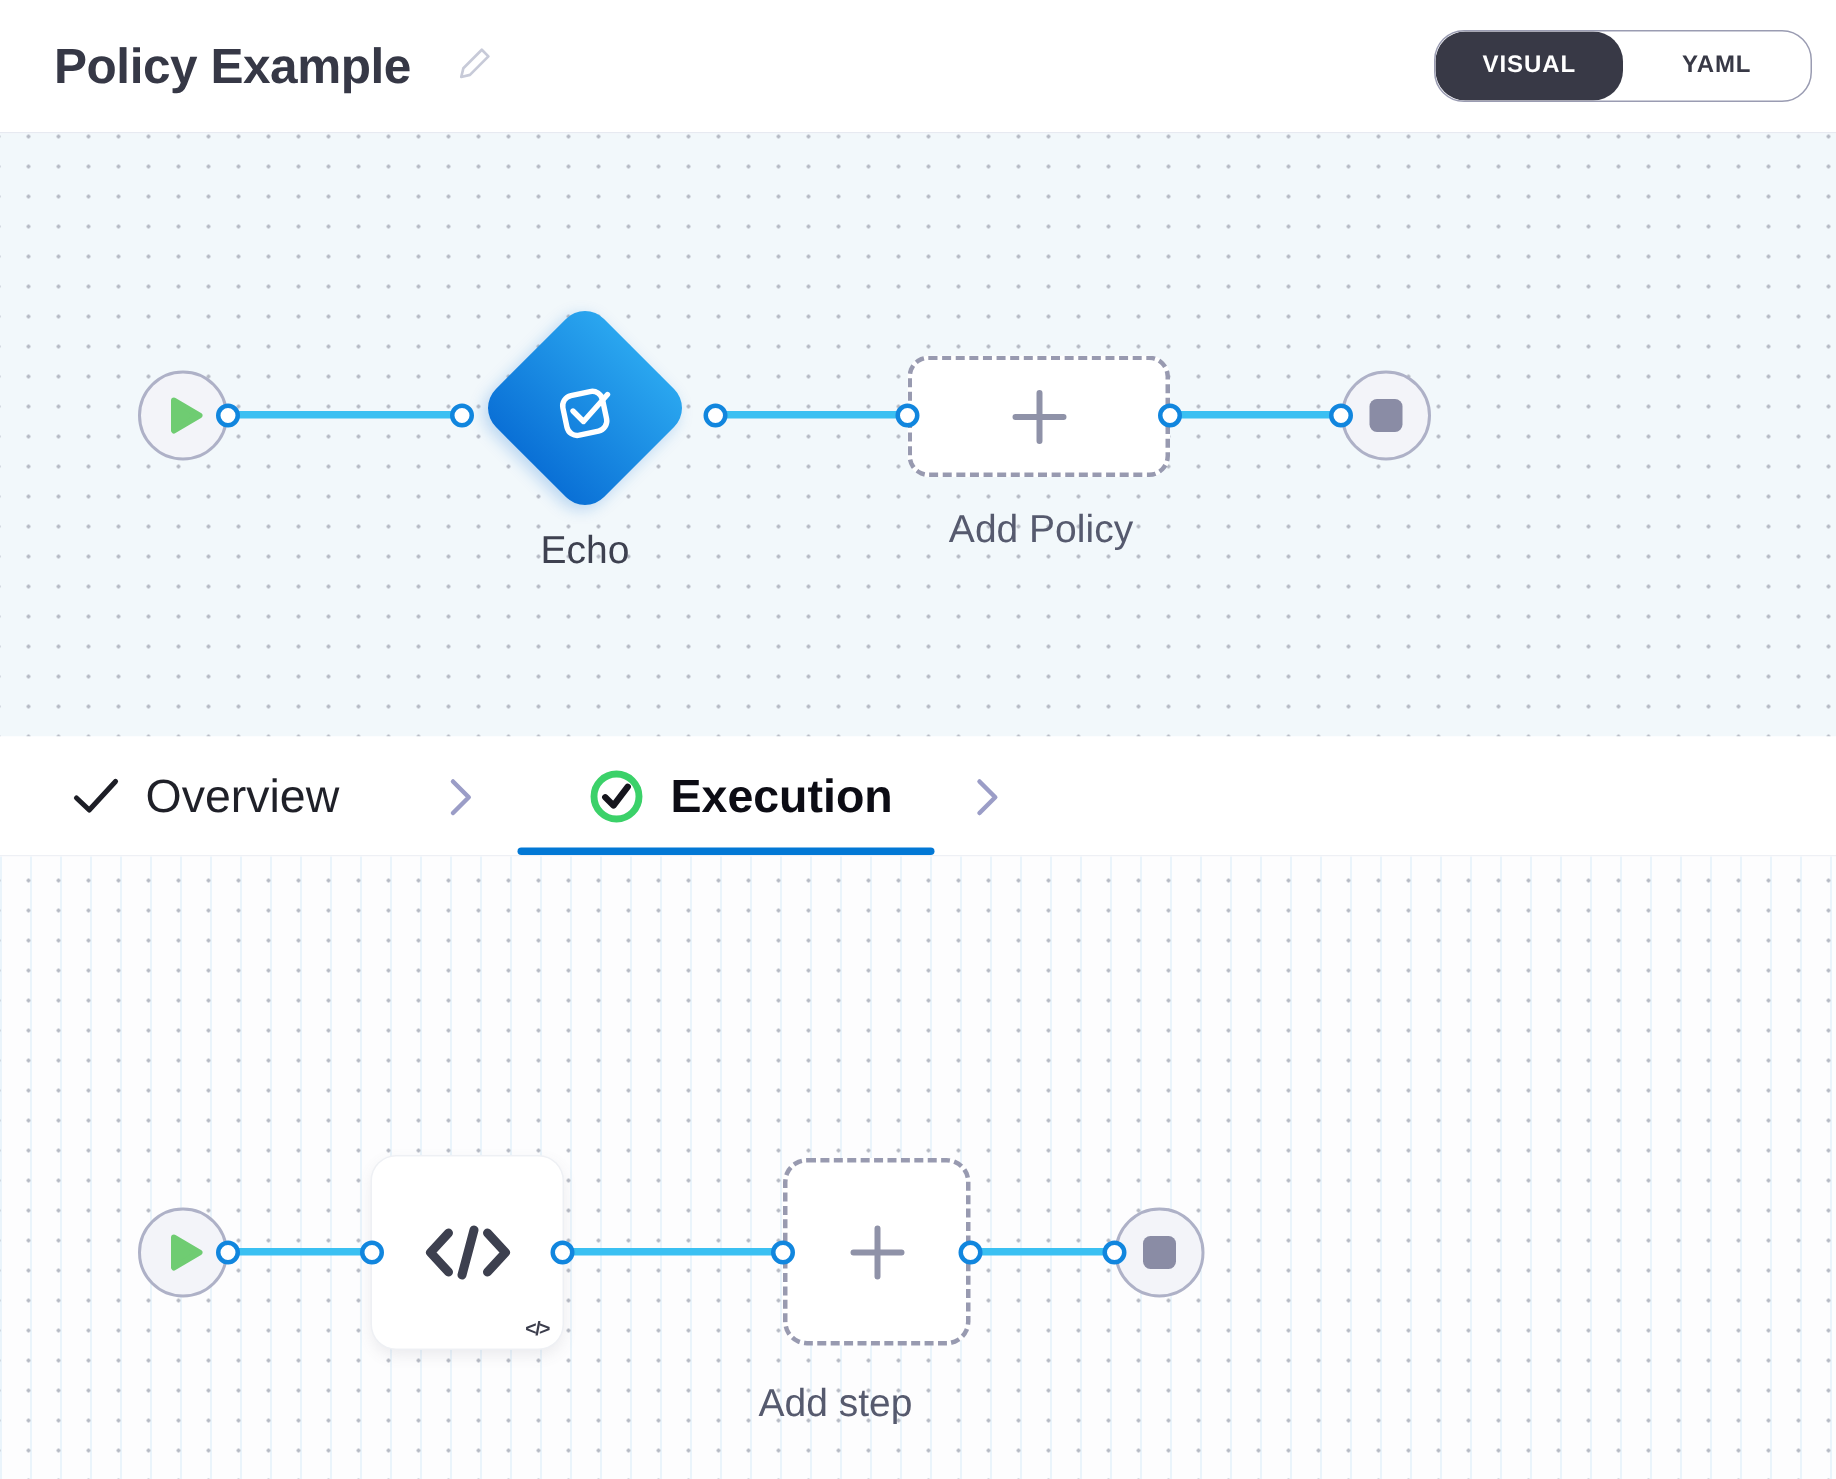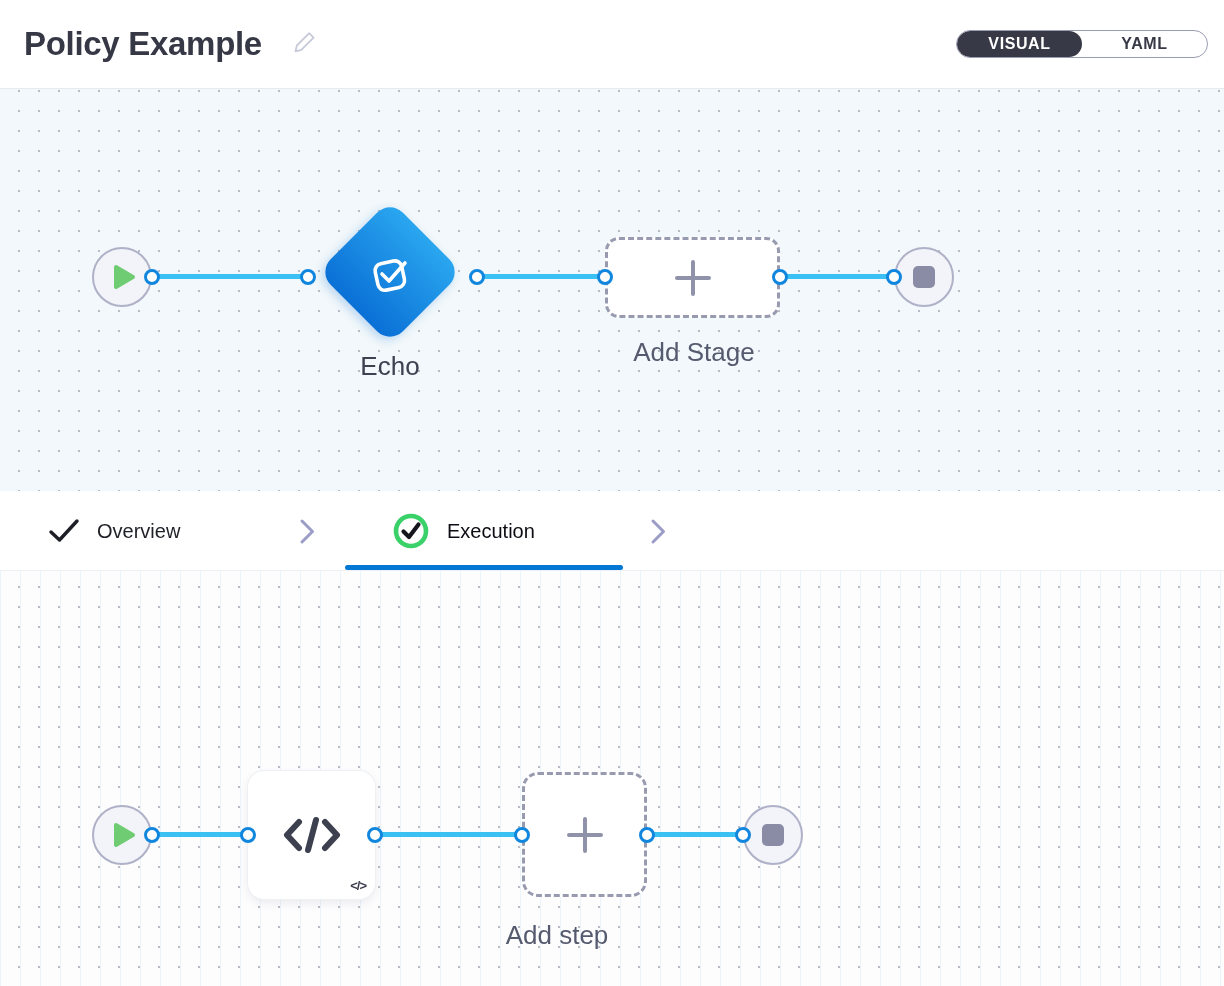--- a/index.html
+++ b/index.html
@@ -2,25 +2,25 @@
 <html><head>
 <meta charset="utf-8">
 <style>
   * { margin:0; padding:0; box-sizing:border-box; }
   html,body { width:1224px; height:986px; overflow:hidden; background:#fff;
               font-family:"Liberation Sans", sans-serif; }
   .app { position:relative; width:1224px; height:986px; }
 
   
   .header { position:relative; height:89px; background:#fff; display:flex; align-items:center;
-            padding:0 16px 0 24px; border-bottom:1px solid #e7eaf1; }
+            padding:0 16px 0 36px; border-bottom:1px solid #e7eaf1; }
   .title { font-size:33px; font-weight:bold; color:#363846; letter-spacing:-0.3px; }
   .edit-btn { margin-left:28px; width:30px; height:30px; display:flex; align-items:center;
               justify-content:center; cursor:pointer; }
-  .toggle { margin-left:auto; display:flex; height:28px; border:1.5px solid #9a9cb2;
+  .toggle { margin-left:auto; display:flex; height:48px; border:1.5px solid #9a9cb2;
             border-radius:20px; background:#fff; overflow:hidden;text-align:right; }
   .toggle .seg { width:125px; display:flex; align-items:center; justify-content:center;
                  font-size:16px; font-weight:bold; letter-spacing:0.6px; color:#383946; cursor:pointer; }
   .toggle .seg.active { background:#383946; color:#fff; border-radius:20px; }
 
   
   .canvas { position:relative; width:100%; }
   .canvas-top { height:402px; background-color:#f2f8fb;
     background-image: radial-gradient(circle, #b7bbc5 1.25px, transparent 1.4px);
     background-size:20px 20px; background-position:9px 12px; }
@@ -57,22 +57,22 @@
                font-weight:bold; color:#3b3d4c; letter-spacing:-1px; }
 
   .node-label { position:absolute; width:200px; text-align:center; font-size:26px; z-index:2; }
   .label-dark { color:#3e4150; }
   .label-gray { color:#565a6e; }
 
   
   .tabbar { position:relative; height:80px; background:#fff; border-bottom:1px solid #eef0f5; }
   .tab-group { position:absolute; top:0; height:80px; display:flex; align-items:center;
                gap:17px; cursor:pointer; }
-  .tab-label { font-size:20px; color:#1f2028; }
-  .tab-label.bold { font-weight:normal; color:#0c0c14; }
+  .tab-label { font-size:31px; color:#1f2028; }
+  .tab-label.bold { font-weight:bold; color:#0c0c14; }
   .tab-chevron { position:absolute; top:27px; }
   .tab-underline { position:absolute; left:345px; bottom:0; width:278px; height:5px;
                    background:#0278d5; border-radius:3px; }
 </style>
 </head>
 <body>
 
 <div class="app">
 
   <div class="header">
@@ -123,21 +123,21 @@
     </div>
     <div class="node-label label-dark" style="left:290px; top:262px;">Echo</div>
 
     <div class="dashed-node add-stage-box" style="left:605px; top:148px; width:175px; height:81px;">
       <span style="display:flex;">
         <svg width="42" height="42" viewBox="0 0 42 42">
           <path d="M21 5 V37 M5 21 H37" stroke="#8f92a8" stroke-width="4" stroke-linecap="round"></path>
         </svg>
       </span>
     </div>
-    <div class="node-label label-gray" style="left:594px; top:248px;">Add Stage</div>
+    <div class="node-label label-gray" style="left:594px; top:248px;">Add Policy</div>
 
     <div class="endpoint" style="left:894px; top:158px;">
       <div class="stop-square"></div>
     </div>
   </div>
 
   <div class="tabbar">
     <div class="tab-group" style="left:48px;">
       <span style="display:flex;">
         <svg width="32" height="26" viewBox="0 0 32 26">

